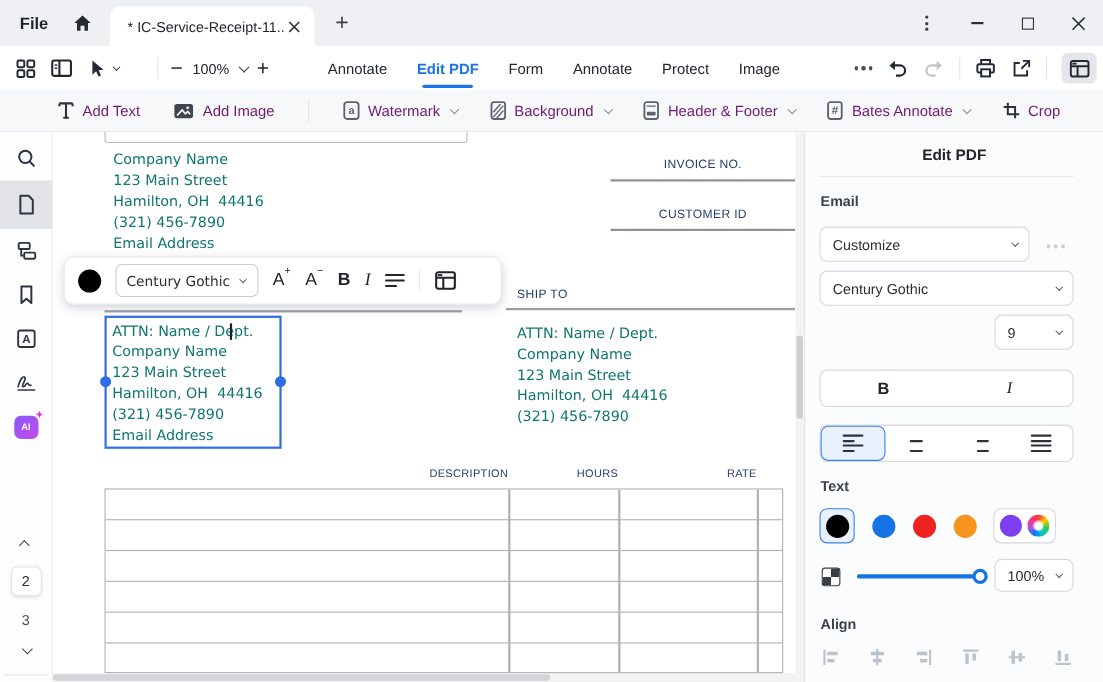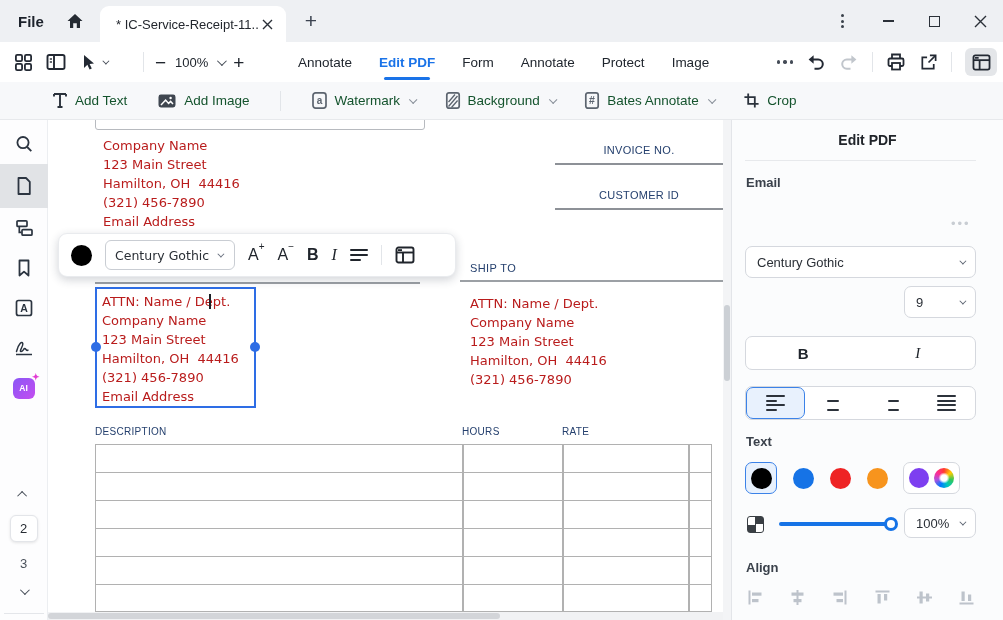--- a/index.html
+++ b/index.html
@@ -42,21 +42,21 @@
   .chv.up { transform:rotate(-135deg) translateY(-2px); }
   .chv.sm { width:5px; height:5px; }
   .dots3 { display:flex; gap:3px; }
   .dots3 i { width:3.4px; height:3.4px; border-radius:50%; background:#454c57; }
   .icon-btn { display:flex; align-items:center; justify-content:center; }
   .panel-toggle { width:32px; height:28px; background:#e4e6e9; border-radius:6px; }
 
   
   .editbar { position:relative; height:38px; background:#f7f8fa; border-bottom:1px solid #e7e9ec;
              display:flex; align-items:center; padding-left:52px; gap:30px; }
-  .eb-item { display:flex; align-items:center; gap:7px; font-size:13.5px; color:#14532d; }
+  .eb-item { display:flex; align-items:center; gap:7px; font-size:13.5px; color:#701a75; }
   .eb-item .chv { width:5.5px; height:5.5px; border-color:#8a919b; margin-left:2px; }
 
   
   .body { position:relative; display:flex; height:500px; }
 
   
   .sidebar { width:48px; background:#fdfdfe; border-right:1px solid #eceef1; display:flex;
              flex-direction:column; align-items:center; position:relative; }
   .sb-icon { width:48px; height:40px; display:flex; align-items:center; justify-content:center; }
   .sb-icon.active { background:#e1e3e6; height:44px; }
@@ -67,35 +67,35 @@
   .page-next { font-size:13px; color:#4b5examples; color:#4b525c; margin:6px 0 8px; }
   .sb-divider { width:40px; border-top:1px solid #e4e6ea; margin-top:10px; margin-bottom:6px; }
   .ai-badge { position:relative; width:22px; height:21px; border-radius:6px;
      background:linear-gradient(135deg,#8a57f6,#c44df0); color:#fff; font-size:8.5px; font-weight:bold;
      display:flex; align-items:center; justify-content:center; }
   .ai-badge .spark { position:absolute; top:-6px; right:-5px; color:#e23bd3; font-size:9px; }
 
   
   .docarea { position:relative; width:675px; height:500px; background:#fff; overflow:hidden; }
   .doc-line { white-space:pre; font-family:"DejaVu Sans", sans-serif; font-size:13px;
-              line-height:19px; color:#b91c1c; }
+              line-height:19px; color:#0f766e; }
   .navy { color:#25406e; font-weight:normal; }
   .top-textbox { position:absolute; left:47px; top:-5px; width:330px; height:15px;
      border:1.4px solid #b7babf; border-radius:3px; }
   .company-block { position:absolute; left:55px; top:16px; }
   .inv-label { position:absolute; font-size:11px; letter-spacing:.3px; text-align:center; width:168px; left:507px; }
   .inv-line { position:absolute; left:507px; width:168px; border-top:2px solid #8d9197; }
   .rule { position:absolute; border-top:2px solid #9ca0a5; }
   .shipto-label { position:absolute; left:422px; top:142px; font-size:11px; letter-spacing:.4px; }
   .sel-box { position:absolute; left:47px; top:167px; width:161px; height:121px;
      border:2px solid #2e6de5; padding:3px 0 0 5px; }
   .sel-handle { position:absolute; width:10px; height:10px; border-radius:50%; background:#2e6de5; }
   .caret { position:absolute; left:112px; top:5px; width:1.5px; height:15px; background:#1c2026; }
   .ship-block { position:absolute; left:422px; top:174px; }
-  .tbl-head { position:absolute; top:306px; font-size:10px; letter-spacing:.3px; text-align:left; }
+  .tbl-head { position:absolute; top:306px; font-size:10px; letter-spacing:.3px; text-align:right; }
   .grid { position:absolute; left:47px; top:324px; width:617px; height:168px;
           border:1.5px solid #b1b1b1; }
   .grid .row { height:28px; border-bottom:1.5px solid #b1b1b1; }
   .grid .row:last-child { border-bottom:none; }
   .grid .col { position:absolute; top:0; bottom:0; width:1.5px; background:#b1b1b1; }
   .hscroll { position:absolute; left:0; bottom:0; width:675px; height:8px; background:#f1f2f4; }
   .hscroll .thumb { position:absolute; left:0; top:1px; width:452px; height:6px;
      border-radius:3px; background:#d3d5d9; }
   .vscroll { width:8px; background:#f3f4f6; position:relative; }
   .vscroll .thumb { position:absolute; left:1px; top:185px; width:6px; height:76px;
@@ -323,20 +323,29 @@
       <svg width="16" height="19" viewBox="0 0 16 19">
         <rect x="1.8" y="1.8" width="12.4" height="15.4" rx="2.2" fill="none" stroke="#5c646f" stroke-width="1.7"></rect>
         <path d="M3.5 11 L10 3.5 M3.5 15.5 L12.5 5 M6.5 16.5 L12.6 9.5" stroke="#5c646f" stroke-width="1.3"></path>
       </svg>
       <span>Background</span>
       <span class="chv"></span>
     </span>
     <span class="eb-item">
       <svg width="16" height="19" viewBox="0 0 16 19">
         <rect x="1.8" y="1.8" width="12.4" height="15.4" rx="2.2" fill="none" stroke="#5c646f" stroke-width="1.7"></rect>
+        <rect x="4" y="10.5" width="8" height="3.6" rx="1" fill="#5c646f"></rect>
+        <line x1="4" y1="5.5" x2="12" y2="5.5" stroke="#5c646f" stroke-width="1.3"></line>
+      </svg>
+      <span>Header &amp; Footer</span>
+      <span class="chv"></span>
+    </span>
+    <span class="eb-item">
+      <svg width="16" height="19" viewBox="0 0 16 19">
+        <rect x="1.8" y="1.8" width="12.4" height="15.4" rx="2.2" fill="none" stroke="#5c646f" stroke-width="1.7"></rect>
         <text x="8" y="13" font-size="10.5" font-weight="bold" fill="#5c646f" text-anchor="middle" font-family="Liberation Sans">#</text>
       </svg>
       <span>Bates Annotate</span>
       <span class="chv"></span>
     </span>
     <span class="eb-item">
       <svg width="17" height="17" viewBox="0 0 18 18">
         <path d="M5.5 1.5 V12.5 H16.5 M1.5 5.5 H12.5 V16.5" fill="none" stroke="#2b323c" stroke-width="1.9"></path>
       </svg>
       <span>Crop</span>
@@ -488,20 +497,24 @@
     <div class="vscroll">
       <span class="thumb"></span>
     </div>
 
     <div class="panel">
       <div class="panel-title">Edit PDF</div>
       <div class="panel-divider"></div>
 
       <div class="p-label" style="top:55px;">Email</div>
 
+      <div class="p-select" style="left:13px; top:86px; width:191px;">
+        <span>Customize</span>
+        <span class="chv sm"></span>
+      </div>
       <div class="p-dots">•••</div>
 
       <div class="p-select" style="left:13px; top:126px; width:231px;">
         <span>Century Gothic</span>
         <span class="chv sm"></span>
       </div>
 
       <div class="p-select" style="left:172px; top:166px; width:72px;">
         <span>9</span>
         <span class="chv sm"></span>

